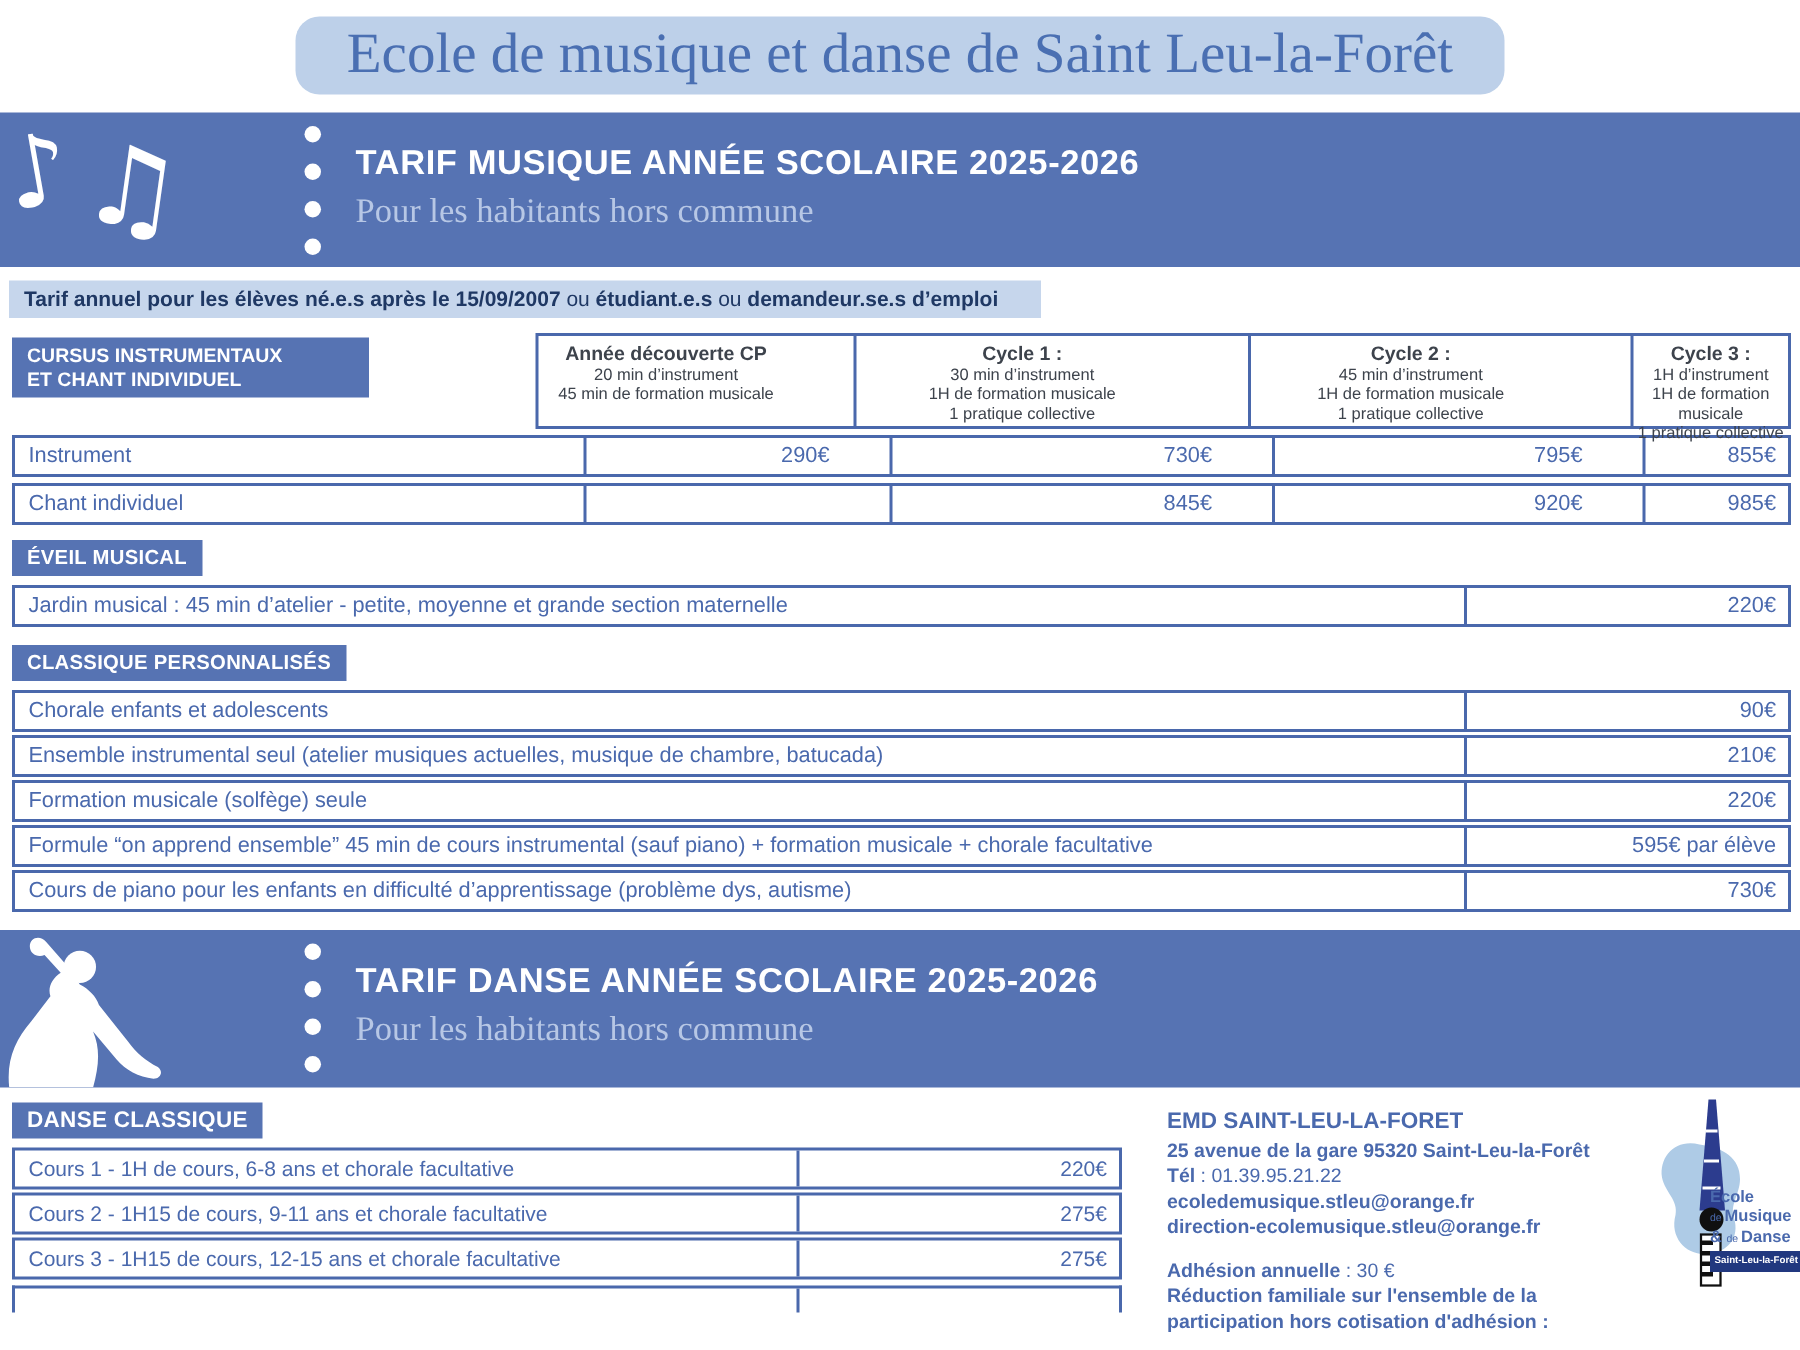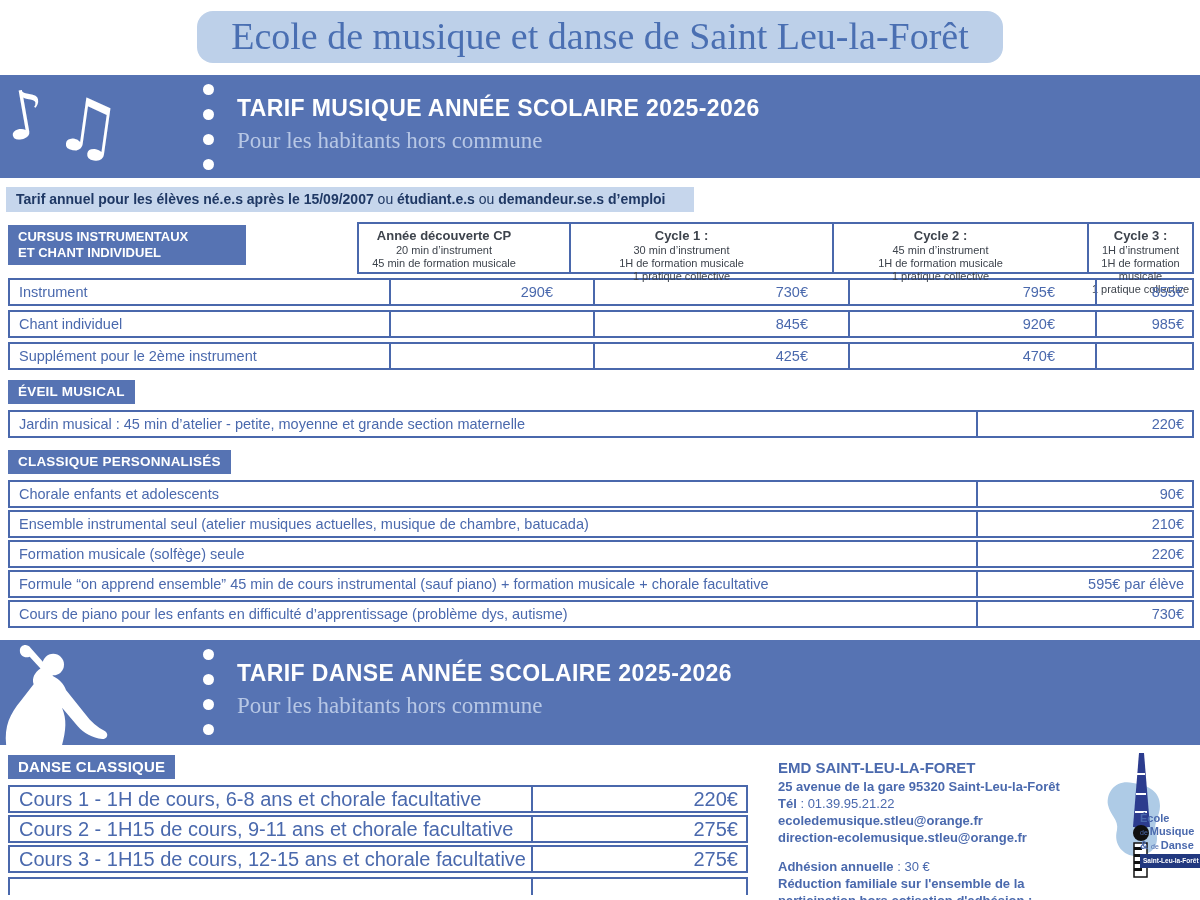--- a/index.html
+++ b/index.html
@@ -27,21 +27,21 @@
   .banner-sub{color:#b7c7e5;font-family:"Liberation Serif",serif;font-size:23px;margin-top:6px;}
   .dancer{position:absolute;left:0;bottom:0;height:103px;width:130px;}
   
   .note-line{
     display:inline-block;margin:9px 0 0 6px;background:#c6d6ec;color:#1f3864;
     font-size:14px;padding:4px 28px 5px 10px;
   }
   .note-line b{font-weight:bold;}
   
   .mtable{margin:10px 6px 0 8px;width:1186px;box-sizing:border-box;}
-  .mhead{display:flex;height:52px;}
+  .mhead{display:flex;height:64px;}
   .mhead-left{width:349px;position:relative;}
   .chip{
     display:inline-block;background:#5673b3;color:#ffffff;font-weight:bold;
     font-size:13px;line-height:16px;padding:4px 10px;
   }
   .chip-corner{position:absolute;left:0;top:3px;width:218px;}
   .mhead-cols{flex:1;display:flex;border:2px solid #4a68ac;box-sizing:border-box;gap:40px;}
   .mhcol{box-sizing:border-box;text-align:center;color:#3d434c;padding-top:4px;}
   .mhcol + .mhcol{border-left:2px solid #4a68ac;}
   .mh-title{font-size:13px;font-weight:bold;line-height:16px;}
@@ -58,21 +58,21 @@
     display:flex;border:2px solid #4a68ac;box-sizing:border-box;height:28px;margin:2px 6px 0 8px;
     width:1186px;align-items:center;color:#4a69ad;font-size:14.5px;
   }
   .srow .lbl{flex:1;padding-left:9px;}
   .srow .prc{width:216px;border-left:2px solid #4a68ac;text-align:right;padding-right:8px;box-sizing:border-box;height:100%;display:flex;align-items:center;justify-content:flex-end;}
   .gap12{margin-top:12px;}
   
   .bottom{position:relative;height:167px;}
   .drow{
     display:flex;border:2px solid #4a68ac;box-sizing:border-box;height:28px;margin:2px 0 0 8px;
-    width:740px;align-items:center;color:#4a69ad;font-size:20px;
+    width:740px;align-items:center;color:#4a69ad;font-size:14px;
   }
   .drow .lbl{flex:1;padding-left:9px;}
   .drow .prc{width:215px;border-left:2px solid #4a68ac;box-sizing:border-box;height:100%;display:flex;align-items:center;justify-content:flex-end;padding-right:8px;}
   .drow-partial{height:18px;border-bottom:none;margin-top:4px;}
   .contact{position:absolute;left:778px;top:14px;width:312px;color:#4a69ad;font-size:13px;line-height:17px;}
   .contact .cname{font-size:15px;font-weight:bold;margin-bottom:2px;}
   .contact .cline{font-weight:bold;}
   .contact .plain{font-weight:normal;}
   .contact .adh{margin-top:12px;}
   
@@ -160,27 +160,20 @@
     <div class="cell c3 price">730€</div>
     <div class="cell c4 price">795€</div>
     <div class="cell c5 price">855€</div>
   </div>
   <div class="mrow">
     <div class="cell c1">Chant individuel</div>
     <div class="cell c2 price"></div>
     <div class="cell c3 price">845€</div>
     <div class="cell c4 price">920€</div>
     <div class="cell c5 price">985€</div>
-  </div>
-  <div class="mrow">
-    <div class="cell c1">Supplément pour le 2ème instrument</div>
-    <div class="cell c2 price"></div>
-    <div class="cell c3 price">425€</div>
-    <div class="cell c4 price">470€</div>
-    <div class="cell c5 price"></div>
   </div>
 </div>
 
 
 <div class="chip section-chip">ÉVEIL MUSICAL</div>
 <div class="srow">
   <div class="lbl">Jardin musical : 45 min d’atelier - petite, moyenne et grande section maternelle</div>
   <div class="prc">220€</div>
 </div>
 

